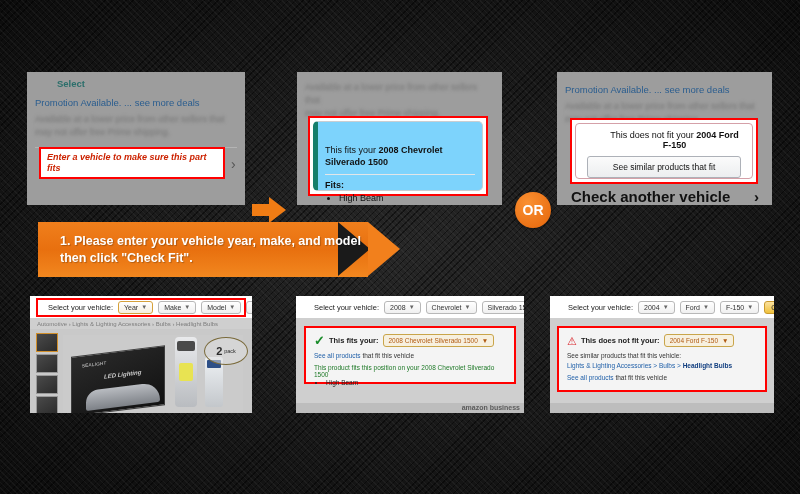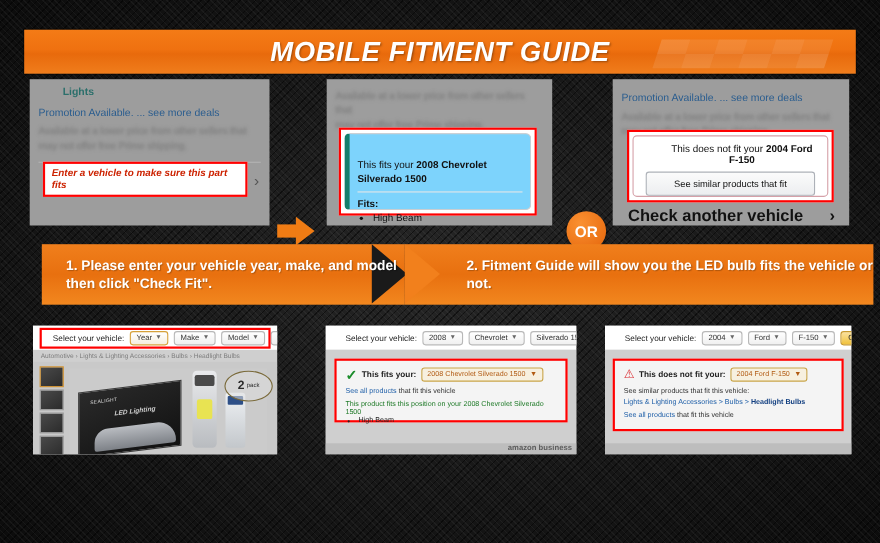--- a/index.html
+++ b/index.html
@@ -256,31 +256,26 @@
     position:absolute;right:4px;bottom:2px;font-size:7px;color:#5c5c5c;font-weight:bold;
   }
   .d-footbar{position:absolute;left:0;bottom:0;width:100%;height:10px;background:#bdbdbd;}
 </style>
 </head>
 <body>
 
 <div class="stage">
   <div class="bg"></div>
 
-  <div class="banner" id="top-banner">
-    <div class="checker"></div>
-    <div class="checker b"></div>
-    <div class="banner-title">MOBILE FITMENT GUIDE</div>
-  </div>
 
   <div class="mobile-row">
 
     <div class="m-panel" id="m-panel-1">
       <div class="m-inner">
-        <div class="m-details">Lights</div>
+        <div class="m-details">Select</div>
         <div class="m-promo">Promotion Available. ... see more deals</div>
         <div class="m-blur">
           <span>Available at a lower price from other sellers that</span><br>
           <span>may not offer free Prime shipping.</span>
         </div>
         <div class="m-rule"></div>
       </div>
       <div class="redbox m-enter">
         <div class="txt">Enter a vehicle to make sure this part fits</div>
       </div>
@@ -338,23 +333,20 @@
         <span>›</span>
       </div>
     </div>
   </div>
 
   <div class="steps">
     <div class="step" id="step-1">
       <div class="step-text">1. Please enter your vehicle year, make, and model then click "Check Fit".</div>
     </div>
     <div class="step-notch"></div>
-    <div class="step" id="step-2">
-      <div class="step-text">2. Fitment Guide will show you the LED bulb fits the vehicle or not.</div>
-    </div>
     <div class="step-notch2"></div>
   </div>
 
   <div class="desk-row">
 
     <div class="d-panel" id="d-panel-1">
       <div class="d-selbar">
         <span class="d-sel-label">Select your vehicle:</span>
         <span class="d-dd hl">
             <span>Year</span>

